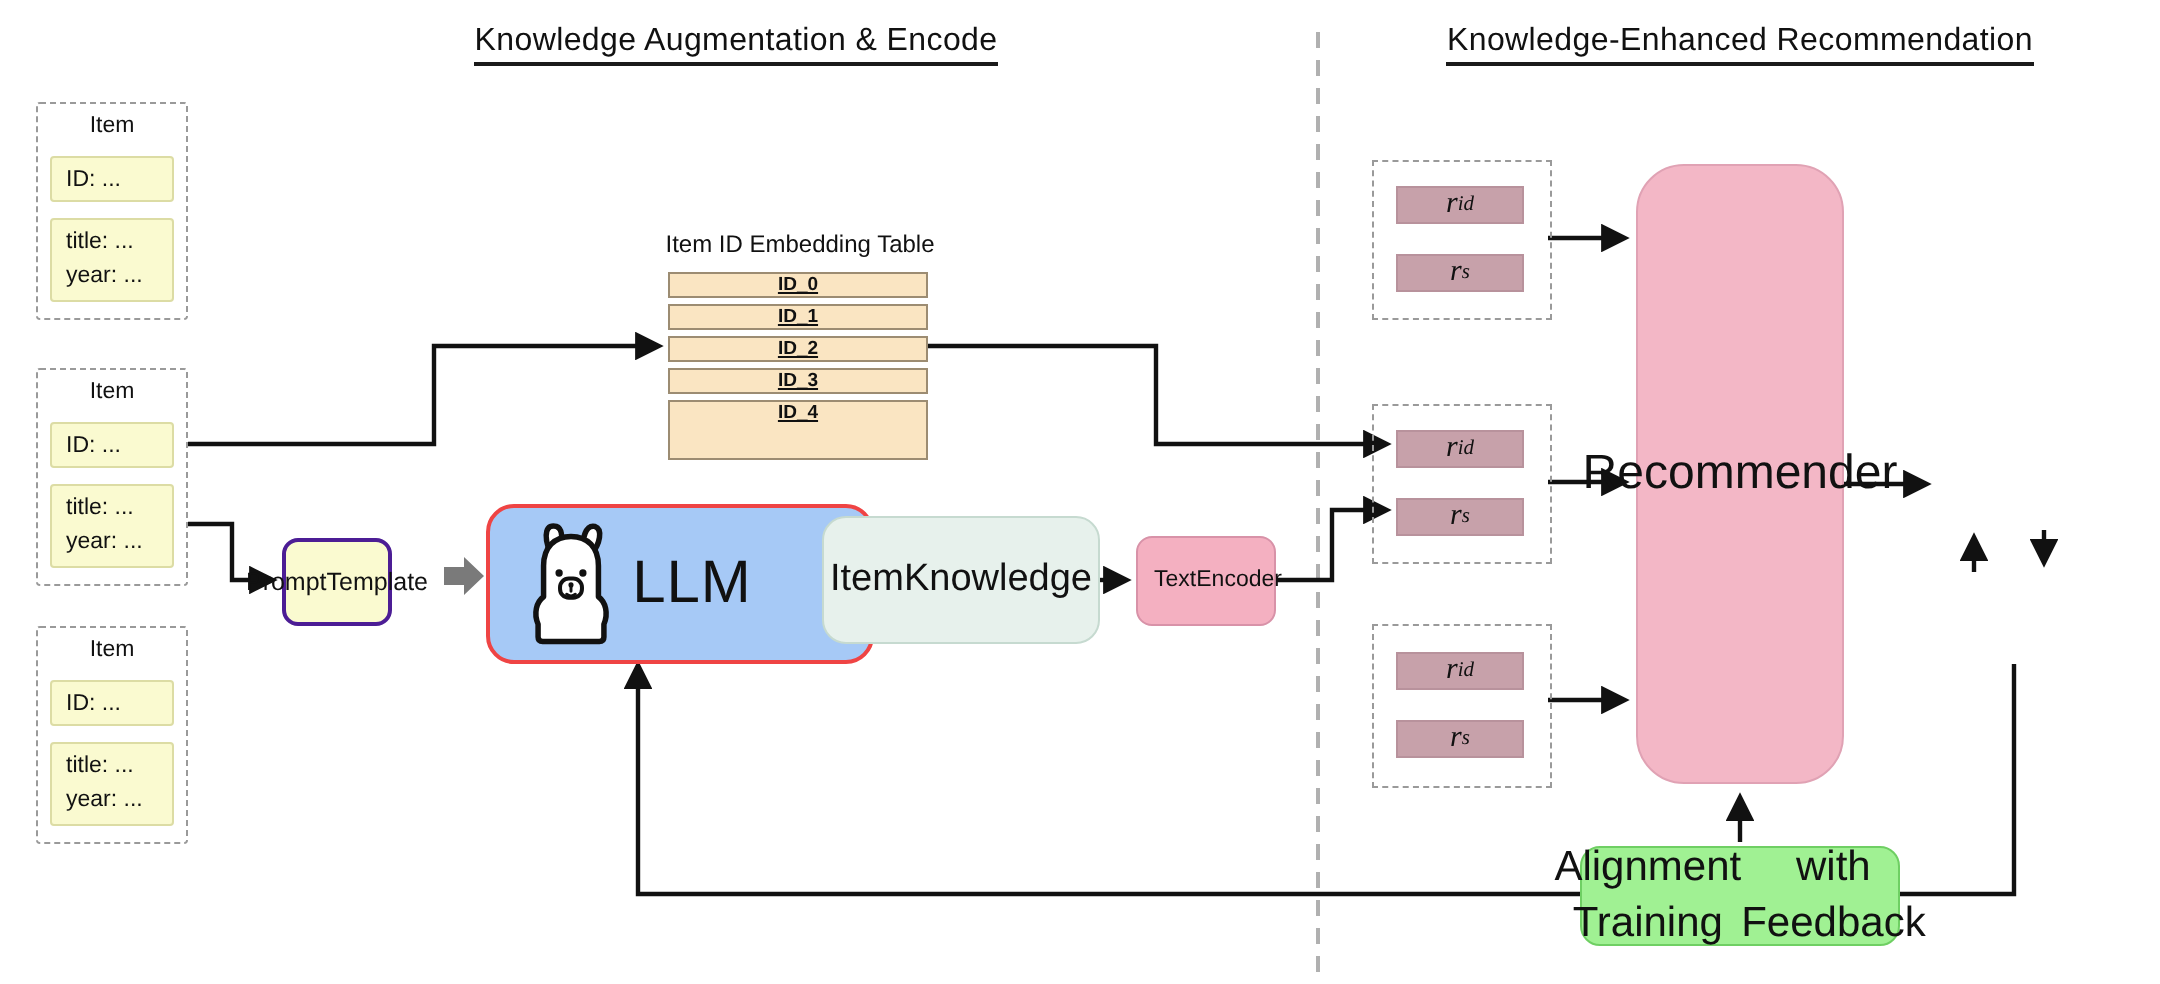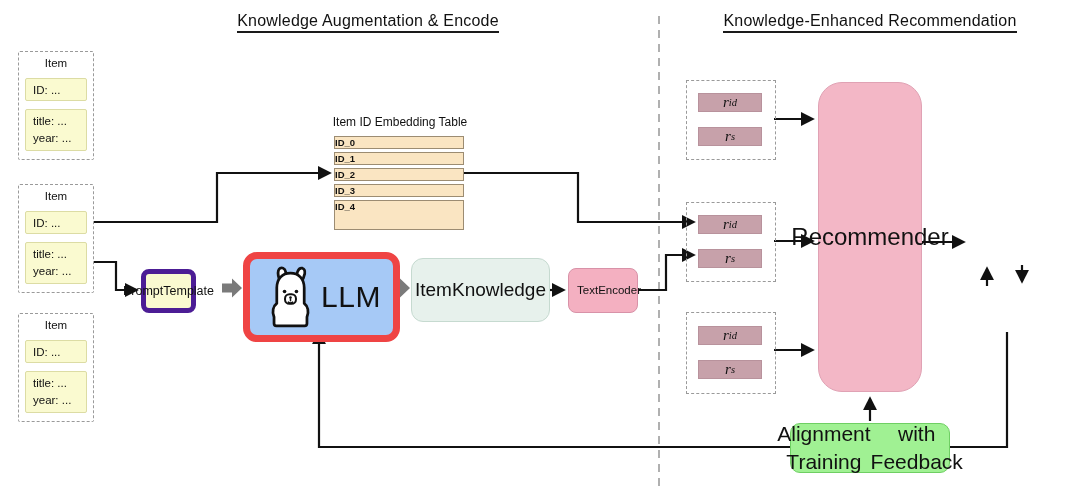--- a/index.html
+++ b/index.html
@@ -15,26 +15,26 @@
   .item-card{border:1.6px dashed #9a9a9a;border-radius:2px;background:#fff;z-index:2;}
   .item-card .card-label{position:absolute;top:5px;left:0;right:0;text-align:center;font-size:11.5px;}
   .yellow-box{background:#FAFAD0;border:1px solid #DCDCA4;border-radius:2px;}
   .item-card .id-box{position:absolute;left:6px;right:6px;top:26px;height:23px;font-size:11.5px;
       display:flex;align-items:center;padding-left:7px;box-sizing:border-box;}
   .item-card .field-box{position:absolute;left:6px;right:6px;top:57px;height:42px;font-size:11.5px;
       display:flex;flex-direction:column;justify-content:center;padding-left:7px;box-sizing:border-box;line-height:1.5;}
 
   .table-title{font-size:12px;text-align:center;z-index:2;}
   .embed-row{background:#FAE5C2;border:1px solid #9c8c72;box-sizing:border-box;
-      font-size:9.5px;font-weight:600;text-align:left;line-height:12px;z-index:2;}
+      font-size:9.5px;font-weight:600;text-align:center;line-height:12px;z-index:2;text-decoration:underline;}
 
   .node{box-sizing:border-box;display:flex;flex-direction:row;align-items:center;justify-content:center;
       text-align:center;z-index:2;}
-  .prompt-box{background:#FAFAD0;border:5px solid #4c1d95;border-radius:8px;font-size:12.5px;line-height:1.3;}
-  .llm-box{background:#A6C9F6;border:7px solid #ef4444;border-radius:14px;}
+  .prompt-box{background:#FAFAD0;border:2px solid #4c1d95;border-radius:8px;font-size:12.5px;line-height:1.3;}
+  .llm-box{background:#A6C9F6;border:2px solid #ef4444;border-radius:14px;padding-left:47px;}
   .llm-label{position:absolute;left:64px;top:0;width:74px;height:100%;display:flex;align-items:center;
       justify-content:center;font-size:30px;letter-spacing:.5px;}
   .knowledge-box{background:#E7F1EC;border:1px solid #C6DAD0;border-radius:12px;font-size:19px;line-height:1.35;}
   .encoder-box{background:#F4B0C1;border:1px solid #D892A8;border-radius:8px;font-size:11.5px;line-height:1.3;padding-left:12px;}
   .recommender-box{background:#F3B7C6;border:1px solid #E0A2B4;border-radius:24px;font-size:24px;line-height:1.25;}
 
   .r-group{border:1.6px dashed #9a9a9a;z-index:2;}
   .r-box{position:absolute;left:11px;width:64px;height:19px;background:#C7A1AA;border:1px solid #b8929c;
       box-sizing:border-box;display:flex;align-items:center;justify-content:center;z-index:2;}
   .r-box .rtxt{font-family:"Liberation Serif","DejaVu Serif",serif;font-style:italic;font-size:15px;line-height:1;}

